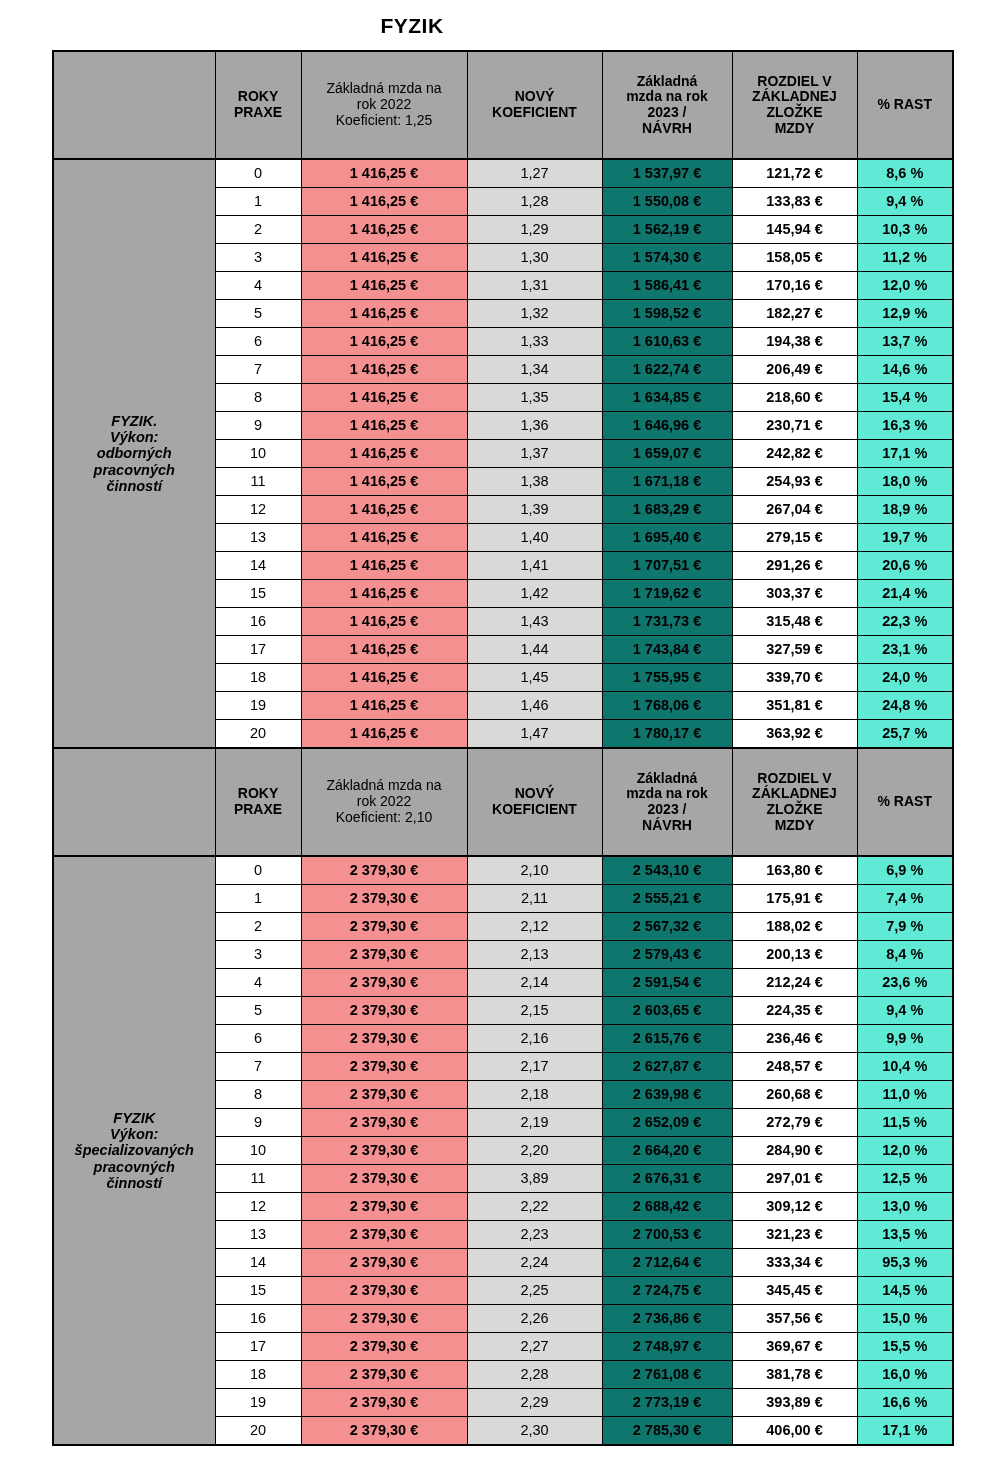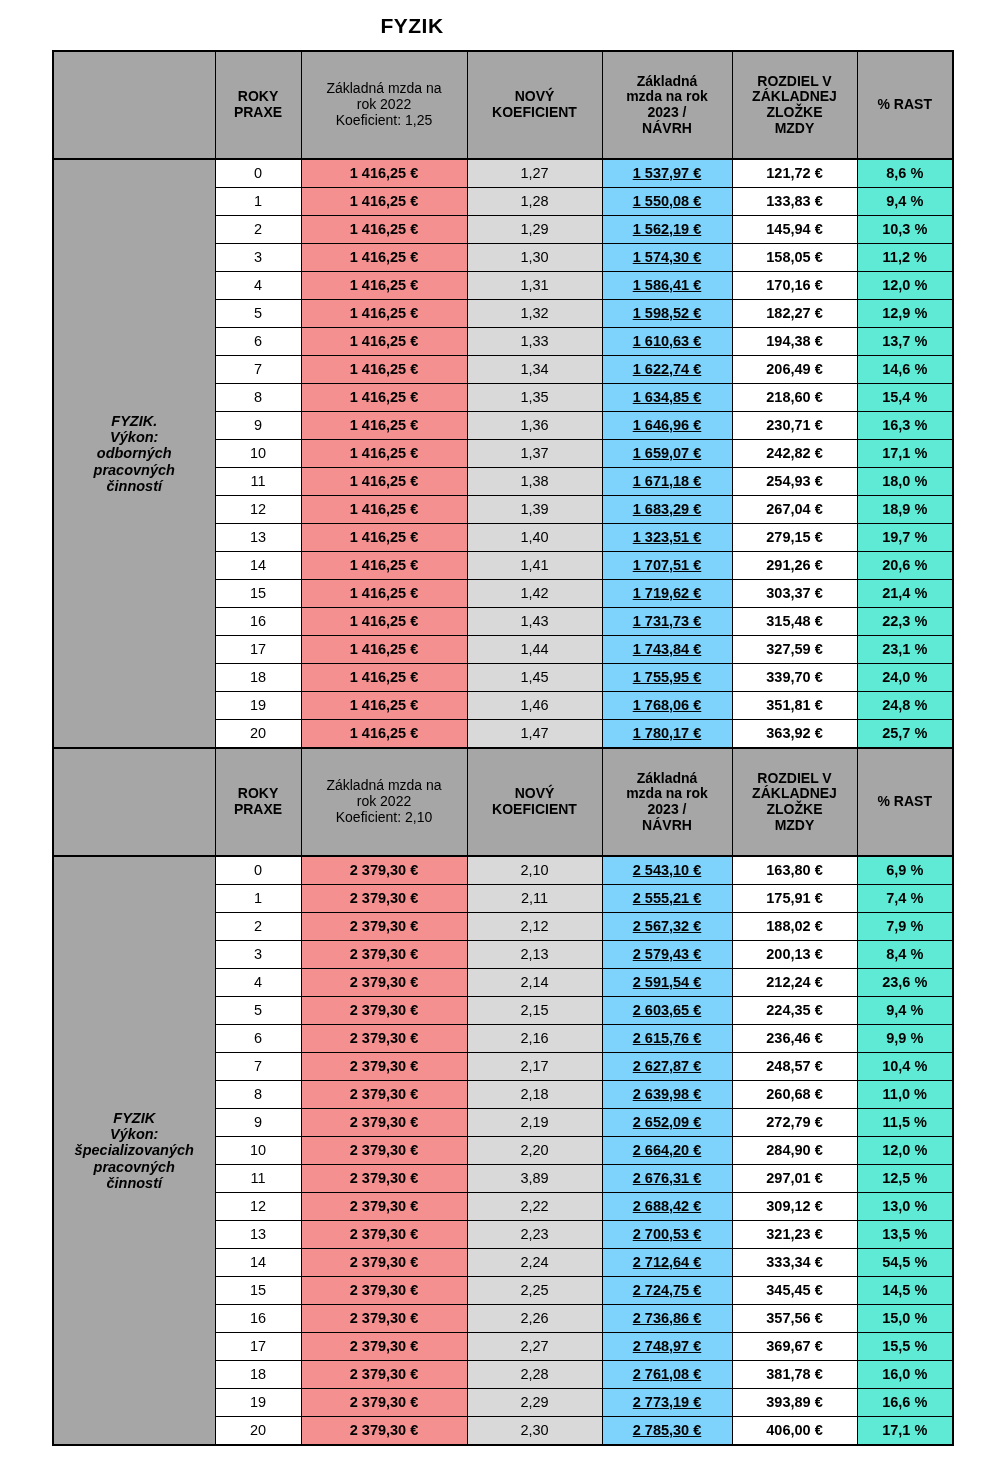--- a/index.html
+++ b/index.html
@@ -82,21 +82,21 @@
     padding: 0 0 0 8px;
     border-left: 2px solid #000;
     border-bottom: 2px solid #000;
     font-style: italic;
   }
   td.block-label .ln { font-weight: bold; display: block; }
 
   td.years { background: #ffffff; }
   td.base  { background: #f49090; font-weight: bold; }
   td.coef  { background: #d9d9d9; }
-  td.newsal{ background: #7dd3fc; font-weight: bold; text-decoration: underline; }
+  td.newsal{ background: #0f766e; font-weight: bold; }
   td.diff  { background: #ffffff; font-weight: bold; }
   td.grow  { background: #5eead4; font-weight: bold; border-right: 2px solid #000; }
   tr.row td { height: 25px; }
   tr.row:last-child td { border-bottom: 2px solid #000; }
   tr.row.last-of-block td { border-bottom: 2px solid #000; }
 </style>
 </head>
 <body>
 
 <div class="page">
@@ -232,21 +232,21 @@
             <td class="base">1 416,25 €</td>
             <td class="coef">1,39</td>
             <td class="newsal">1 683,29 €</td>
             <td class="diff">267,04 €</td>
             <td class="grow">18,9 %</td>
           </tr>
           <tr class="row">
             <td class="years">13</td>
             <td class="base">1 416,25 €</td>
             <td class="coef">1,40</td>
-            <td class="newsal">1 323,51 €</td>
+            <td class="newsal">1 695,40 €</td>
             <td class="diff">279,15 €</td>
             <td class="grow">19,7 %</td>
           </tr>
           <tr class="row">
             <td class="years">14</td>
             <td class="base">1 416,25 €</td>
             <td class="coef">1,41</td>
             <td class="newsal">1 707,51 €</td>
             <td class="diff">291,26 €</td>
             <td class="grow">20,6 %</td>
@@ -426,21 +426,21 @@
             <td class="newsal">2 700,53 €</td>
             <td class="diff">321,23 €</td>
             <td class="grow">13,5 %</td>
           </tr>
           <tr class="row">
             <td class="years">14</td>
             <td class="base">2 379,30 €</td>
             <td class="coef">2,24</td>
             <td class="newsal">2 712,64 €</td>
             <td class="diff">333,34 €</td>
-            <td class="grow">54,5 %</td>
+            <td class="grow">95,3 %</td>
           </tr>
           <tr class="row">
             <td class="years">15</td>
             <td class="base">2 379,30 €</td>
             <td class="coef">2,25</td>
             <td class="newsal">2 724,75 €</td>
             <td class="diff">345,45 €</td>
             <td class="grow">14,5 %</td>
           </tr>
           <tr class="row">

